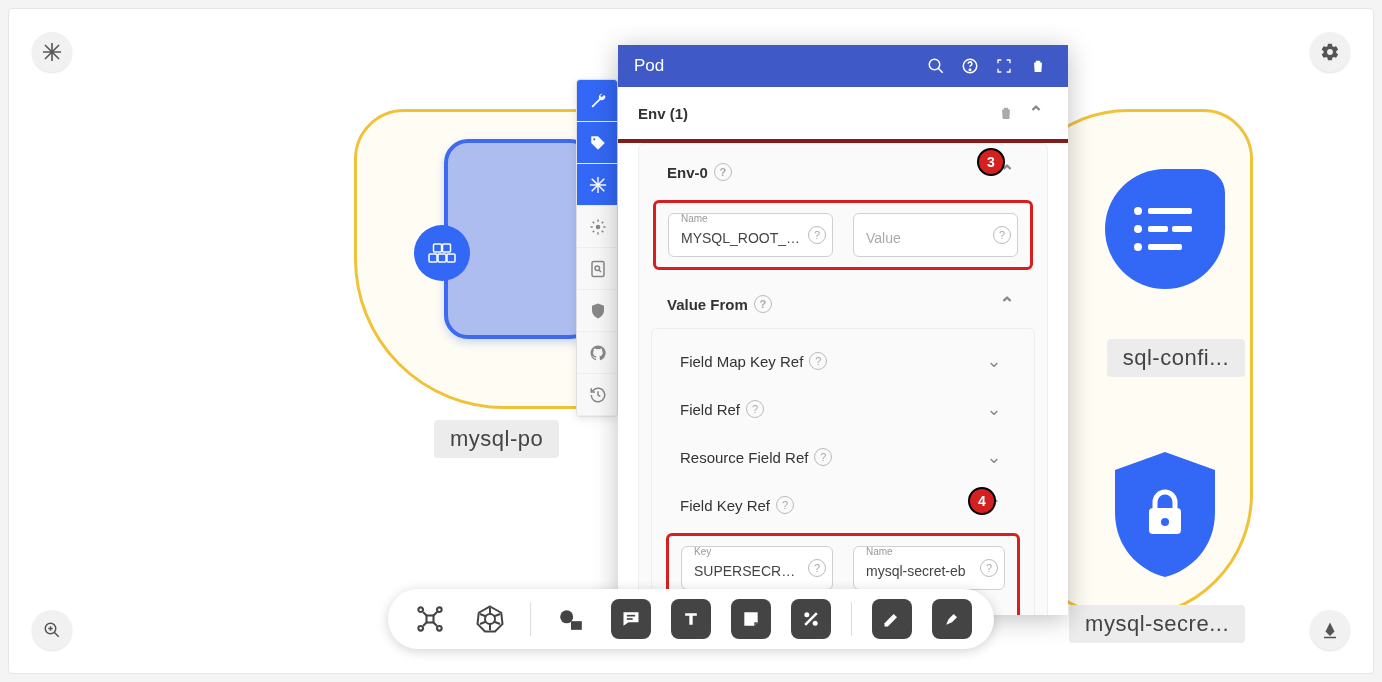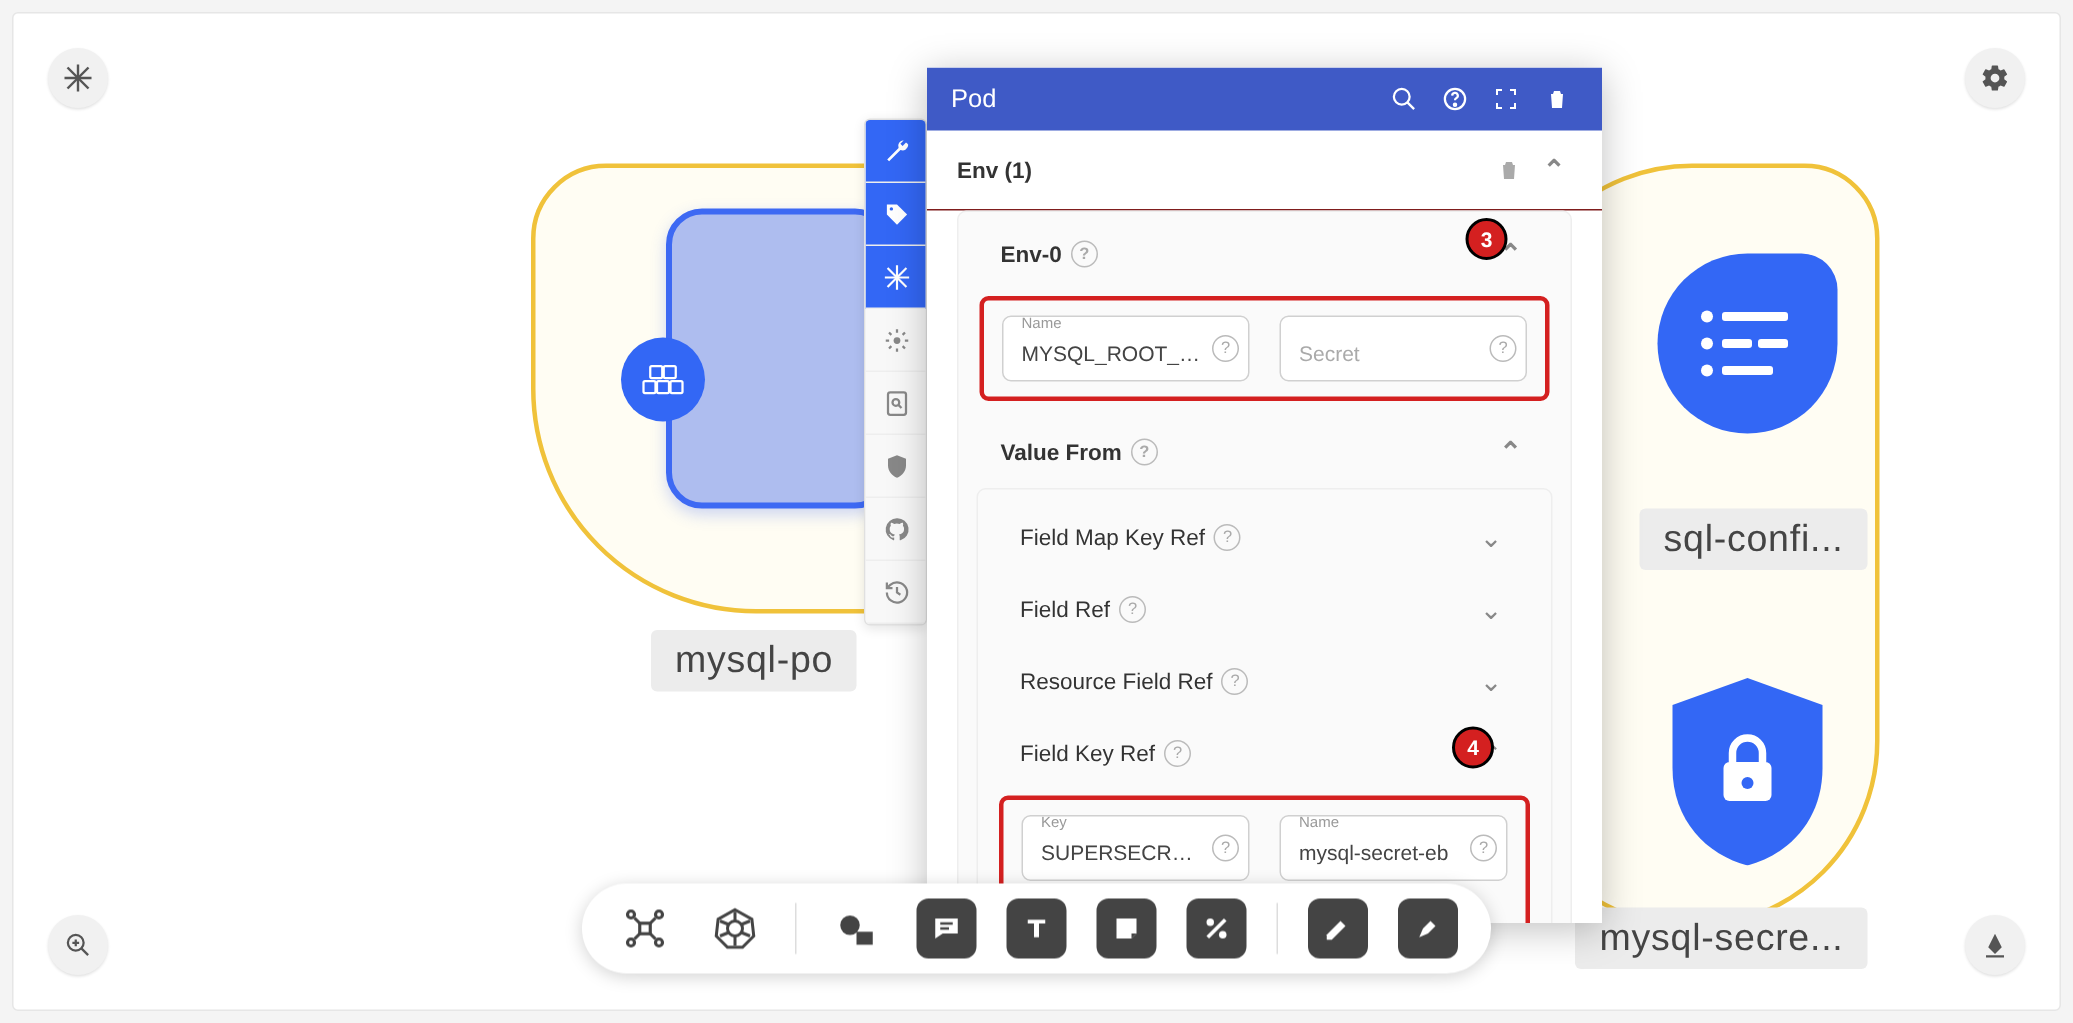--- a/index.html
+++ b/index.html
@@ -9,21 +9,21 @@
   
   .corner-btn { position: absolute; width: 40px; height: 40px; border-radius: 50%; background: #f1f1f1; display:flex; align-items:center; justify-content:center; color:#555; box-shadow: 0 1px 2px rgba(0,0,0,0.12); }
   .corner-tl { top: 23px; left: 23px; }
   .corner-tr { top: 23px; right: 23px; }
   .corner-bl { bottom: 23px; left: 23px; }
   .corner-br { bottom: 23px; right: 23px; }
 
   
   .bubble-left { position:absolute; left:345px; top:100px; width:500px; height:300px; border:3px solid #f0c23a; border-radius: 60px 180px 180px 180px / 60px 180px 180px 180px; background:#fffdf3; }
   .bubble-right { position:absolute; right:120px; top:100px; width:250px; height:510px; border:3px solid #f0c23a; border-radius: 150px 60px 150px 150px / 150px 60px 150px 150px; background:#fffdf3; }
-  .label-chip { position:absolute; background:#ececec; color:#444; font-size:25px; padding:6px 16px; border-radius:4px; font-weight:300; letter-spacing:0.5px; }
+  .label-chip { position:absolute; background:#ececec; color:#444; font-size:22px; padding:6px 16px; border-radius:4px; font-weight:300; letter-spacing:0.5px; }
   .label-mysql-pod { left:425px; top:372px;margin-top:39px; }
   .label-mysql-config { right:128px; top:330px; }
   .label-mysql-secret { right:128px; top:596px;margin-left:24px; }
 
   .blue-box { position:absolute; left:435px; top:130px; width:150px; height:200px; background:#aebdef; border:4px solid #3d69f3; border-radius:24px; box-shadow:0 4px 10px rgba(60,100,240,0.25);}
   .blue-container-icon { position:absolute; left:405px; top:216px; width:56px; height:56px; background:#3367f5; border-radius:50%; display:flex; align-items:center; justify-content:center; }
 
   .cfg-icon { position:absolute; right:148px; top:160px; width:120px; height:120px; background:#3367f5; border-radius: 50% 20% 50% 50%; display:flex; align-items:center; justify-content:center; color:#fff;}
   .lock-icon { position:absolute; right:148px; top:440px; width:120px; height:130px; display:flex; align-items:center; justify-content:center; }
 
@@ -32,21 +32,21 @@
   .rail-item { width:42px; height:42px; display:flex; align-items:center; justify-content:center; color:#888; border-bottom:1px solid #eee; background:#f8f8f8; }
   .rail-item.active { background:#3367f5; color:#fff; }
 
   
   .panel { position:absolute; left:609px; top:36px; width:450px; height:570px; background:#fff; box-shadow:0 4px 24px rgba(0,0,0,0.25); display:flex; flex-direction:column; overflow:hidden;}
   .panel-header { background:#3f5ac6; color:#fff; height:42px; display:flex; align-items:center; padding:0 16px; font-size:17px; font-weight:400;}
   .panel-header .spacer { flex:1; }
   .panel-header .hbtn { width:28px; height:28px; display:flex; align-items:center; justify-content:center; margin-left:6px; color:#fff;}
   .panel-body { flex:1; overflow-y:auto; padding:0; background:#fff;}
 
-  .section { border-bottom:1px solid #7f1d1d; }
+  .section { border-bottom:4px solid #7f1d1d; }
   .section-row { display:flex; align-items:center; padding:14px 20px; font-size:15px; color:#333; font-weight:600;}
   .section-row.sub { padding:12px 28px; font-weight:500; color:#333;}
   .section-row .grow { flex:1; }
   .section-row .icon-sm { width:24px; height:24px; display:flex; align-items:center; justify-content:center; color:#888; margin-left:6px; }
   .help { width:18px; height:18px; border-radius:50%; border:1.5px solid #bbb; display:inline-flex; align-items:center; justify-content:center; color:#aaa; font-size:11px; margin-left:6px; }
 
   .nested { background:#fafafa; border:1px solid #eee; border-radius:6px; margin:0 20px 16px 20px; padding: 8px 0 4px 0;}
   .nested .nested { margin:0 12px 12px 12px; }
 
   .fieldpair { display:flex; gap:20px; padding:8px 12px; }
@@ -264,21 +264,21 @@
         </div>
 
         <div class="red-outline">
           <div class="fieldpair">
             <div class="tf">
               <span class="float-label">Name</span>
               <span class="tfval">MYSQL_ROOT_PASSW</span>
               <span class="help tf-help">?</span>
             </div>
             <div class="tf">
-              <span class="tfval placeholder">Secret</span>
+              <span class="tfval placeholder">Value</span>
               <span class="help tf-help">?</span>
             </div>
           </div>
         </div>
 
         <div class="section-row sub" style="font-weight:600;">
           <span>Value From</span>
           <span class="help">?</span>
           <div class="grow"></div>
           <div class="icon-sm chev">⌃</div>

